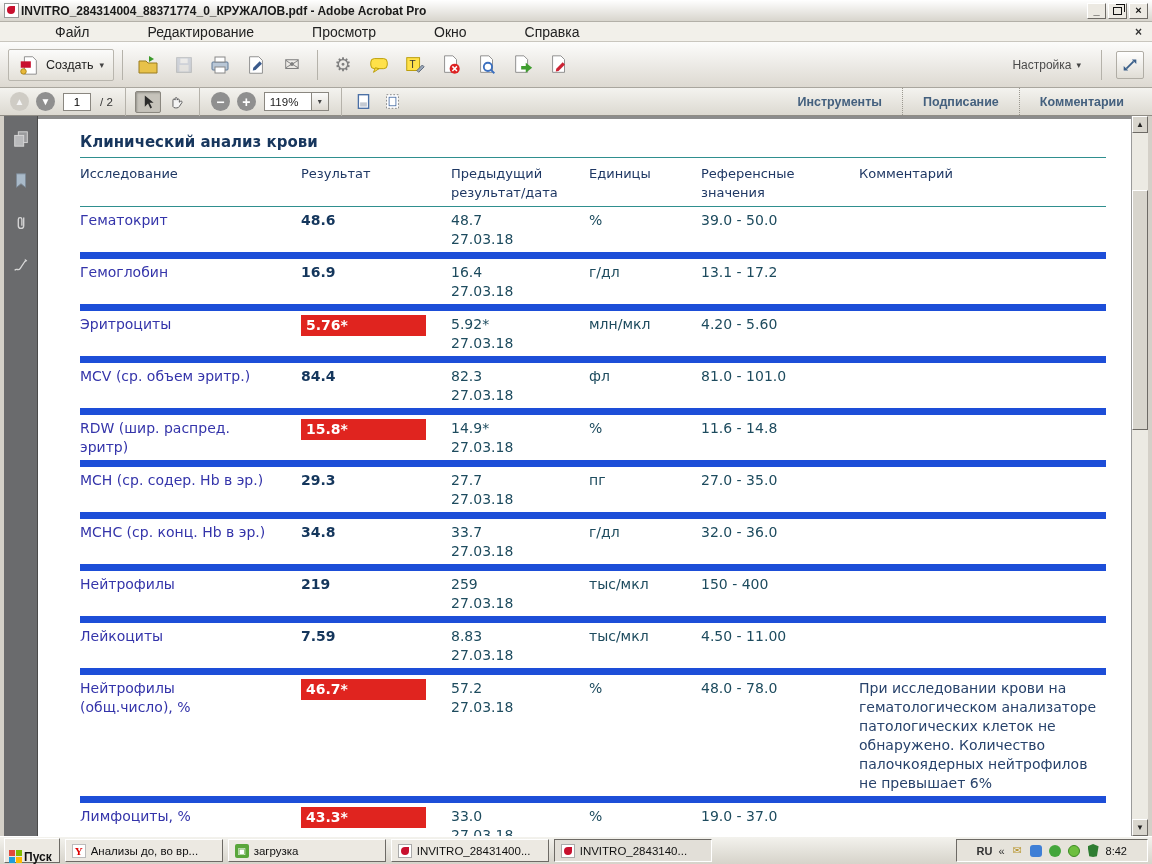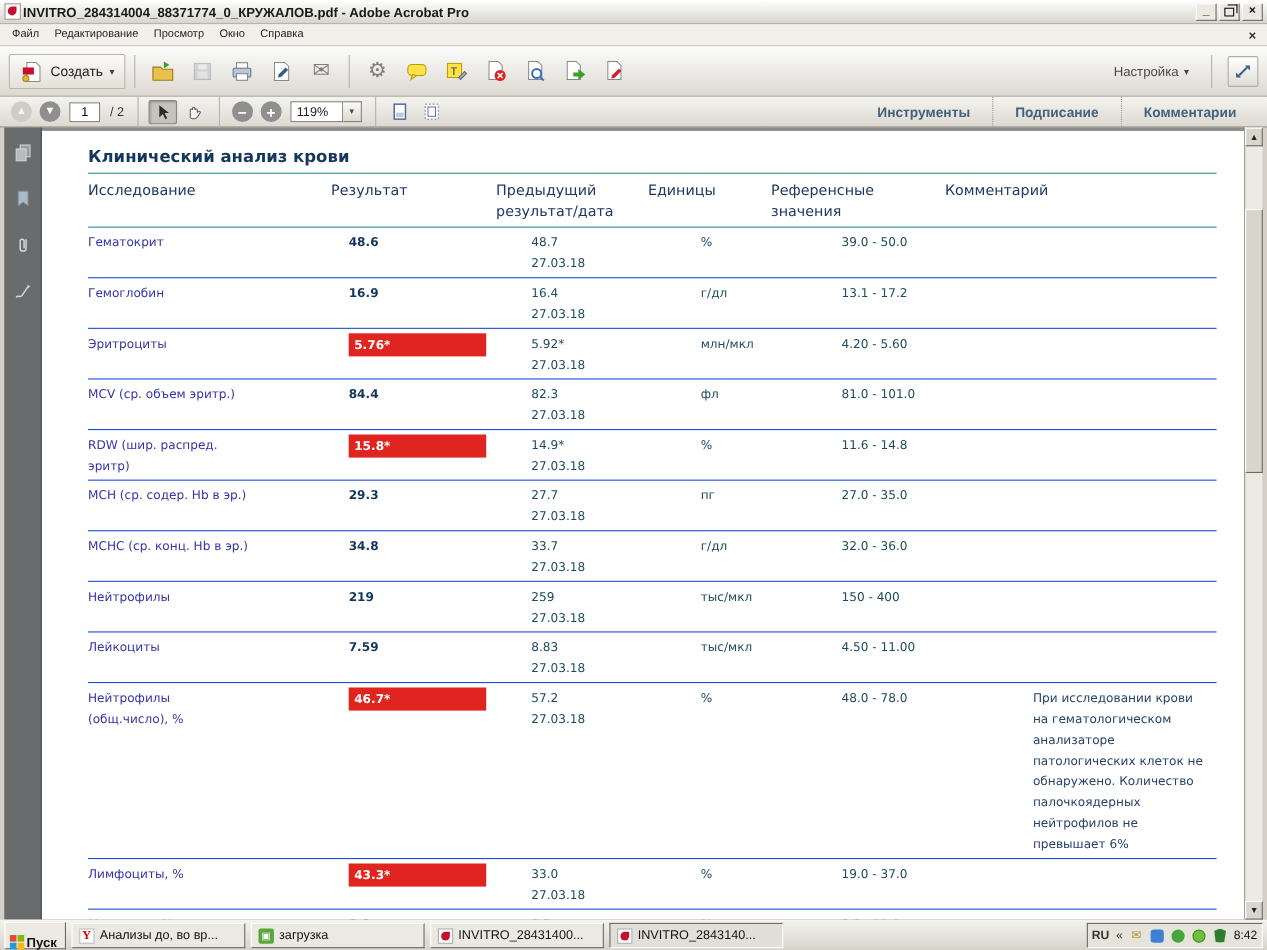--- a/index.html
+++ b/index.html
@@ -14,21 +14,21 @@
   .appicon { width:15px; height:15px; position:relative; background:#fff; border:1px solid #999; }
   .appicon::after { content:""; position:absolute; left:2px; top:2px; width:8px; height:8px; background:#c8102e; border-radius:50% 0 50% 50%; }
   .winbtns { margin-left:auto; display:flex; gap:2px; }
   .winbtn { width:19px; height:16px; background:#ece9e2; border:1px solid; border-color:#ffffff #6d6a65 #6d6a65 #ffffff;
     display:flex; align-items:center; justify-content:center; font-size:11px; font-weight:bold; color:#111; line-height:1; }
   .glyph-restore { width:9px; height:8px; border:1px solid #111; position:relative; background:#ece9e2; }
   .glyph-restore::before { content:""; position:absolute; left:2px; top:-4px; width:8px; height:7px; border:1px solid #111; border-bottom:none; border-left:none; }
 
   
   .menubar { height:20px; display:flex; align-items:center; padding:0 4px; background:#f2f0ea; border-bottom:1px solid #c9c6be; }
-  .menuitem { font-size:10px; color:#222; padding:2px 7px; }
+  .menuitem { font-size:14px; color:#222; padding:2px 7px;margin-left:44px; }
   .menuclose { margin-left:auto; font-size:12px; font-weight:bold; color:#333; padding:0 6px; }
 
   
   .toolbar1 { height:46px; display:flex; align-items:center; gap:2px; padding:0 8px;
     background:linear-gradient(#fcfcfb,#ddd9d1); border-bottom:1px solid #a9a69e; }
   .tbtn { min-width:34px; height:34px; display:flex; align-items:center; justify-content:center; border:1px solid transparent; border-radius:2px; }
   .createbtn { display:flex; align-items:center; gap:6px; height:32px; padding:0 9px; border:1px solid #b9b6ae; border-radius:2px;
     background:linear-gradient(#fbfbfa,#e4e1d9); }
   .createbtn .lbl { font-size:12.5px; color:#222; }
   .caret { font-size:9px; color:#444; }
@@ -64,21 +64,21 @@
   .navpanel { width:34px; background:#6a6b6d; border-right:1px solid #4a4a4a; display:flex; flex-direction:column; align-items:center; padding-top:10px; gap:16px; }
   .navbtn { width:26px; height:26px; display:flex; align-items:center; justify-content:center; }
   .docarea { flex:1; position:relative; overflow:hidden; }
   .page { position:absolute; left:0; right:0; top:3px; bottom:0; background:#fff; overflow:hidden;
     padding:14px 25px 0 42px; font-family:"DejaVu Sans","Liberation Sans",sans-serif; }
 
   .doctitle { font-size:15px; font-weight:bold; color:#17365d; padding-bottom:6px; border-bottom:1px solid #2f8f8f; }
   .tgrid { display:grid; grid-template-columns:221px 150px 138px 112px 158px 1fr; }
   .thead { padding:6px 0 4px; border-bottom:1px solid #2f8f8f; color:#1f3864; font-size:13px; line-height:19px; }
   .thead .hcell { padding-right:12px; }
-  .trow { padding:4px 0 3px; border-bottom:1px solid #1d4ed8; font-size:11px; line-height:19px; min-height:45px;gap:16px; }
+  .trow { padding:4px 0 3px; border-bottom:7px solid #1d4ed8; font-size:14px; line-height:19px; min-height:45px; }
   .cell { padding-right:10px; }
   .c-name { color:#3434aa; }
   .c-res { font-weight:bold; color:#14365c; }
   .flag { display:inline-block; width:125px; background:#e0241f; color:#fff; padding:1px 0 1px 5px; }
   .c-prev, .c-aux { color:#1d4b5e; }
   .c-comment { color:#27426b; }
 
   
   .vscroll { width:17px; background:#eceae3; border-left:1px solid #9a9a9a; position:relative; }
   .scrbtn { position:absolute; left:0; width:16px; height:17px; background:#d8d5cd; border:1px solid; border-color:#fff #6d6a65 #6d6a65 #fff;
@@ -96,21 +96,21 @@
   .winlogo span:nth-child(3){background:#1f9ddb;} .winlogo span:nth-child(4){background:#ffb900;}
   .task { width:158px; height:23px; display:flex; align-items:center; gap:5px; padding:0 6px; background:#ece9e2;
     border:1px solid; border-color:#fff #6d6a65 #6d6a65 #fff; font-size:11.5px; color:#111; }
   .task .tlabel { white-space:nowrap; overflow:hidden; text-overflow:clip; }
   .task.active { border-color:#6d6a65 #fff #fff #6d6a65; background:#e2dfd8; }
   .ticon { width:14px; height:14px; flex:0 0 auto; display:flex; align-items:center; justify-content:center; }
   .yicon { background:#fff; border:1px solid #bbb; color:#d00; font-weight:bold; font-size:11px; font-family:"Liberation Serif",serif; }
   .foldericon { background:#59a63b; border-radius:2px; color:#fff; font-size:9px; }
   .pdficon { background:#fff; border:1px solid #aaa; position:relative; }
   .pdficon::after { content:""; position:absolute; left:2px; top:2px; width:8px; height:8px; background:#c8102e; border-radius:50% 0 50% 50%; }
-  .tray { margin-left:auto; height:23px; display:flex; align-items:center; gap:6px; padding:0 4px;
+  .tray { margin-left:auto; height:23px; display:flex; align-items:center; gap:6px; padding:0 20px;
     border:1px solid; border-color:#6d6a65 #fff #fff #6d6a65; background:#e6e3db; }
   .lang { font-size:11px; font-weight:bold; color:#333; }
   .chev { font-size:11px; color:#333; }
   .trayicon { width:13px; height:13px; display:flex; align-items:center; justify-content:center; font-size:11px; }
   .ti-mail { color:#b8952d; }
   .ti-msgr { width:12px; height:12px; background:#3f7fd6; border-radius:3px; }
   .ti-phone { width:12px; height:12px; background:#44a63c; border-radius:50%; }
   .ti-chat { width:12px; height:12px; background:#6dbf3e; border-radius:50%; border:1px solid #3c8a24; }
   .ti-shield { width:11px; height:13px; background:#2f7d32; clip-path:polygon(50% 0,100% 18%,85% 95%,50% 100%,15% 95%,0 18%); }
   .clock { font-size:11px; color:#111; }

